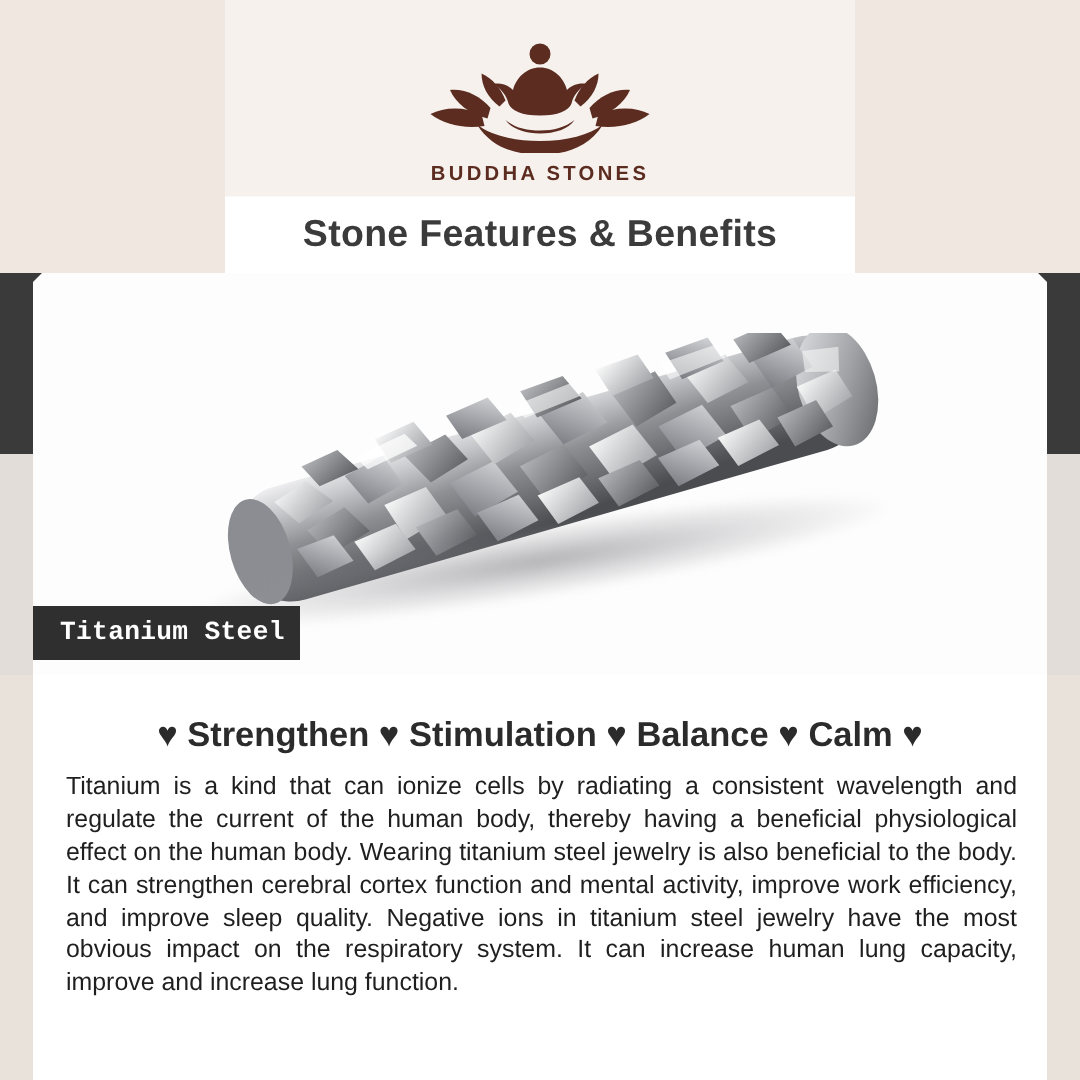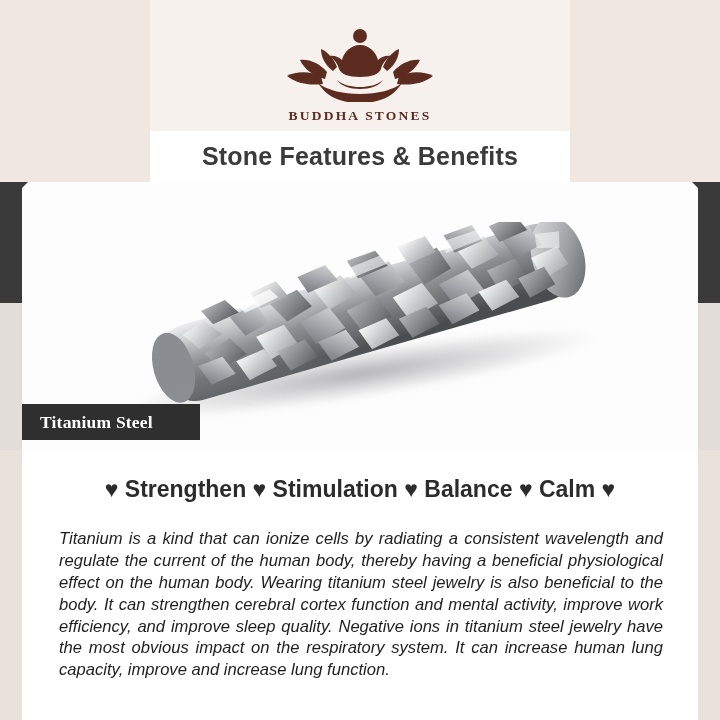--- a/index.html
+++ b/index.html
@@ -57,21 +57,21 @@
     display: block;
     margin: 0 auto;
   }
   .brand-name {
     display: block;
     margin-top: 6px;
     font-size: 13.5px;
     letter-spacing: 2.2px;
     font-weight: bold;
     color: #5c2c20;
-    font-family: Liberation Serif, serif;
+    font-family: Liberation Sans, sans-serif;
   }
 
   .title-band {
     position: absolute;
     left: 150px;
     top: 131px;
     width: 420px;
     height: 51px;
     background: #ffffff;
     display: flex;
@@ -161,21 +161,21 @@
     display: flex;
     align-items: center;
     padding-left: 18px;
     box-sizing: border-box;
   }
   .label-chip .chip-text {
     color: #ffffff;
     font-size: 17.5px;
     font-weight: bold;
     letter-spacing: 0.2px;
-    font-family: Liberation Serif, serif;
+    font-family: Liberation Mono, monospace;
   }
 
   
   .body-panel {
     position: absolute;
     left: 0;
     top: 450px;
     width: 720px;
     height: 270px;
     background: #e9e2db;
@@ -192,29 +192,28 @@
     margin: 0;
     padding: 26px 0 10px 0;
     text-align: center;
     font-size: 23px;
     font-weight: bold;
     color: #2b2b2b;
     font-family: "Liberation Sans", sans-serif;
     letter-spacing: 0px;
   }
   .desc {
-    margin: 15px;
+    margin: 0;
     padding: 0 20px 0 22px;
     font-size: 16.6px;
     line-height: 1.32;
     color: #1f1f1f;
     text-align: justify;
     font-family: "Liberation Sans", sans-serif;
     hyphens: auto;
-    font-style: italic;
   }
 </style>
 </head>
 <body>
 
 <div class="page">
 
   <div class="header">
     <div class="header-left-block"></div>
     <div class="header-right-block"></div>

